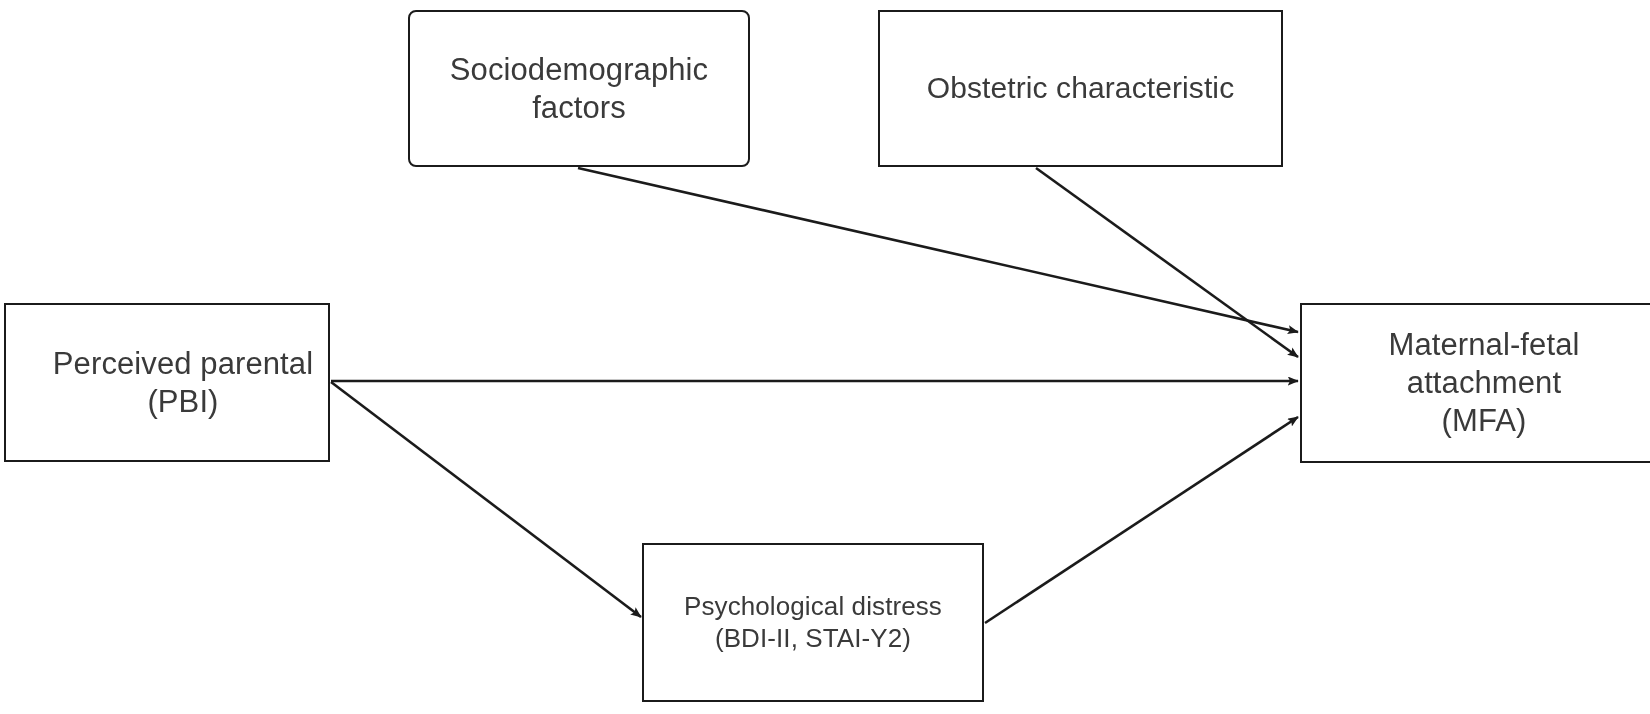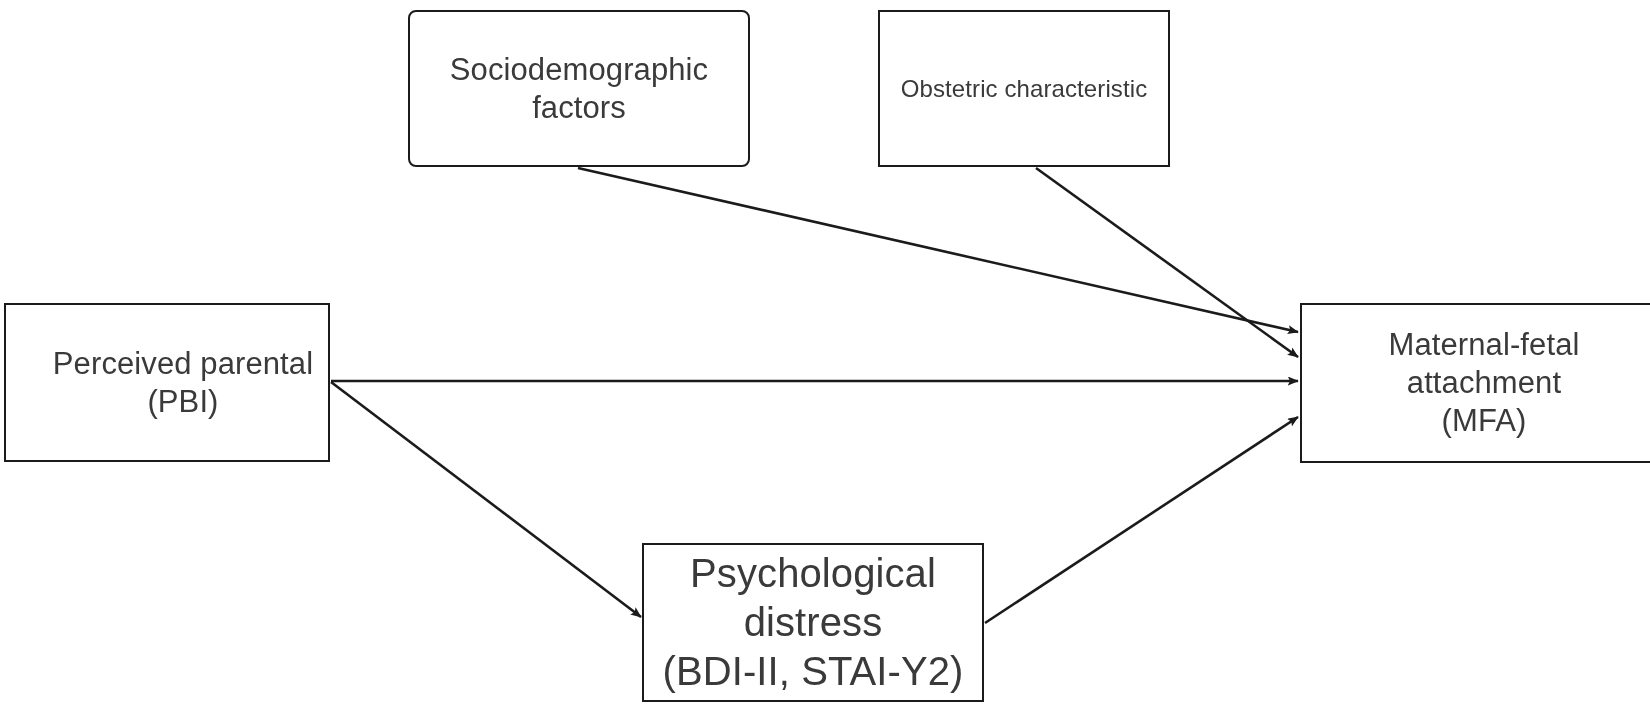--- a/index.html
+++ b/index.html
@@ -42,35 +42,35 @@
     letter-spacing: 0.1px;
     white-space: pre-line;
     z-index: 2;
   }
   #node-sociodemographic {
     left: 408px;  top: 10px;
     width: 342px; height: 157px; border-radius: 8px;
   }
   #node-obstetric {
     left: 878px;  top: 10px;
-    width: 292px; height: 157px;
-    font-size: 24px;
+    width: 405px; height: 157px;
+    font-size: 30px;
   }
   #node-pbi {
     left: 4px;    top: 303px;
     width: 326px; height: 159px; padding-left: 32px;
   }
   #node-mfa {
     left: 1300px; top: 303px;
     width: 368px; height: 160px;
   }
   #node-distress {
     left: 642px;  top: 543px;
     width: 342px; height: 159px;
-    font-size: 40px;
+    font-size: 26px;
   }
 </style>
 </head>
 <body>
 
 <div id="diagram-canvas">
 
   <svg id="edge-layer" viewBox="0 0 1650 714" width="1650" height="714" xmlns="http://www.w3.org/2000/svg">
     <defs>
       <marker id="arrowhead" markerWidth="11" markerHeight="9" refX="10.2" refY="4.5" orient="auto" markerUnits="userSpaceOnUse">

